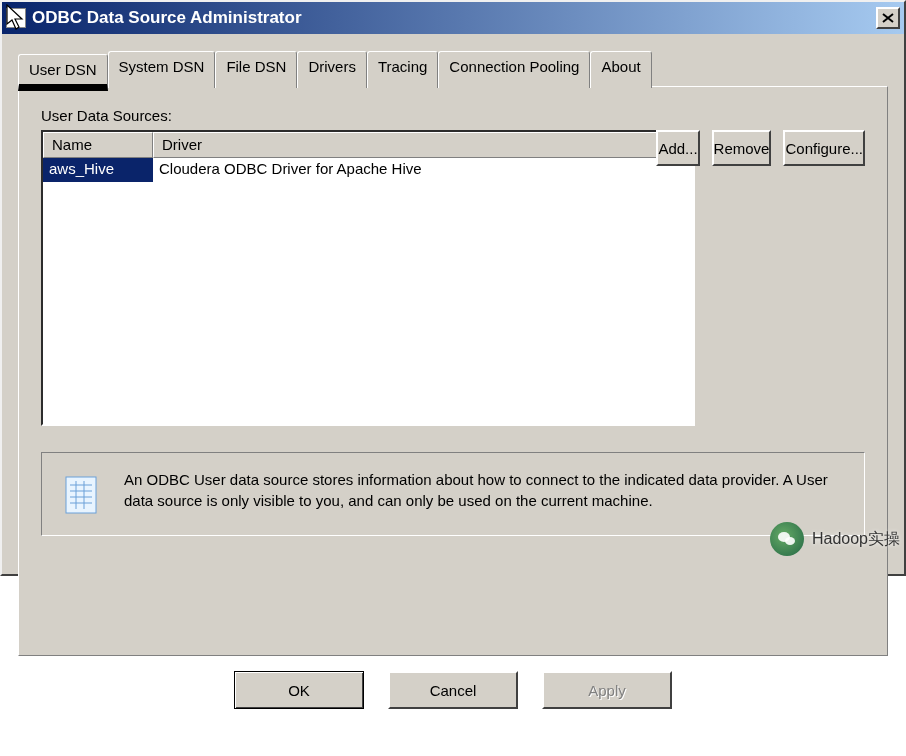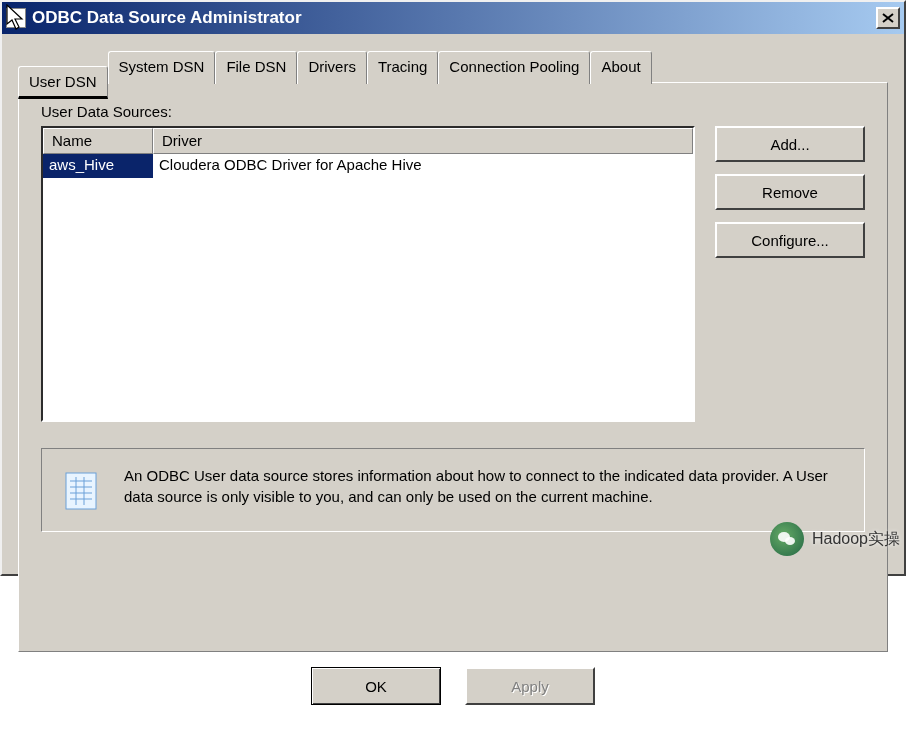--- a/index.html
+++ b/index.html
@@ -75,22 +75,22 @@
       border-color: #fff #808080 #d4d0c8 #fff;
       border-bottom: none;
       border-radius: 3px 3px 0 0;
       font-size: 15px;
       cursor: pointer;
       margin-right: 0px;
       position: relative;
       top: 1px;
     }
     .tab.active {
-      border-bottom: 3px solid #000000;
-      top: 16px;
+      border-bottom: 7px solid #000000;
+      top: 4px;
       padding-bottom: 6px;
       z-index: 3;
     }
     .tab-panel {
       border: 1px solid;
       border-color: #fff #808080 #808080 #fff;
       background: #d4d0c8;
       padding: 20px 22px;
       position: relative;
       top: -1px;
@@ -138,21 +138,21 @@
       white-space: nowrap;
     }
     .lv-cname {
       width: 110px;
       background: #0a246a;
       color: #fff;
     }
     .lv-cdriver { flex: 1; }
     .side-buttons {
       display: flex;
-      flex-direction: column;
+      flex-direction: row;
       gap: 12px;
       width: 150px;
       justify-content: flex-end;
     }
     .btn {
       height: 36px;
       background: #d4d0c8;
       border: 2px solid;
       border-color: #fff #404040 #404040 #fff;
       font-size: 15px;
@@ -291,20 +291,21 @@
             <line x1="16" y1="12" x2="16" y2="40" stroke="#6aa0d8"></line>
             <line x1="24" y1="12" x2="24" y2="40" stroke="#6aa0d8"></line>
           </svg>
         </div>
         <div class="info-text">An ODBC User data source stores information about how to connect to the indicated data provider.   A User data source is only visible to you, and can only be used on the current machine.</div>
       </div>
     </div>
 
     <div class="dialog-buttons">
       <button class="dlg-btn default">OK</button>
+      <button class="dlg-btn">Cancel</button>
       <button class="dlg-btn disabled">Apply</button>
     </div>
   </div>
 
   <div class="watermark">
     <div class="wm-icon">
       <svg width="20" height="18" viewBox="0 0 20 18">
           <ellipse cx="7" cy="7" rx="6" ry="5" fill="#fff" opacity="0.9"></ellipse>
           <ellipse cx="13" cy="11" rx="5" ry="4" fill="#fff" opacity="0.9"></ellipse>
         </svg>

